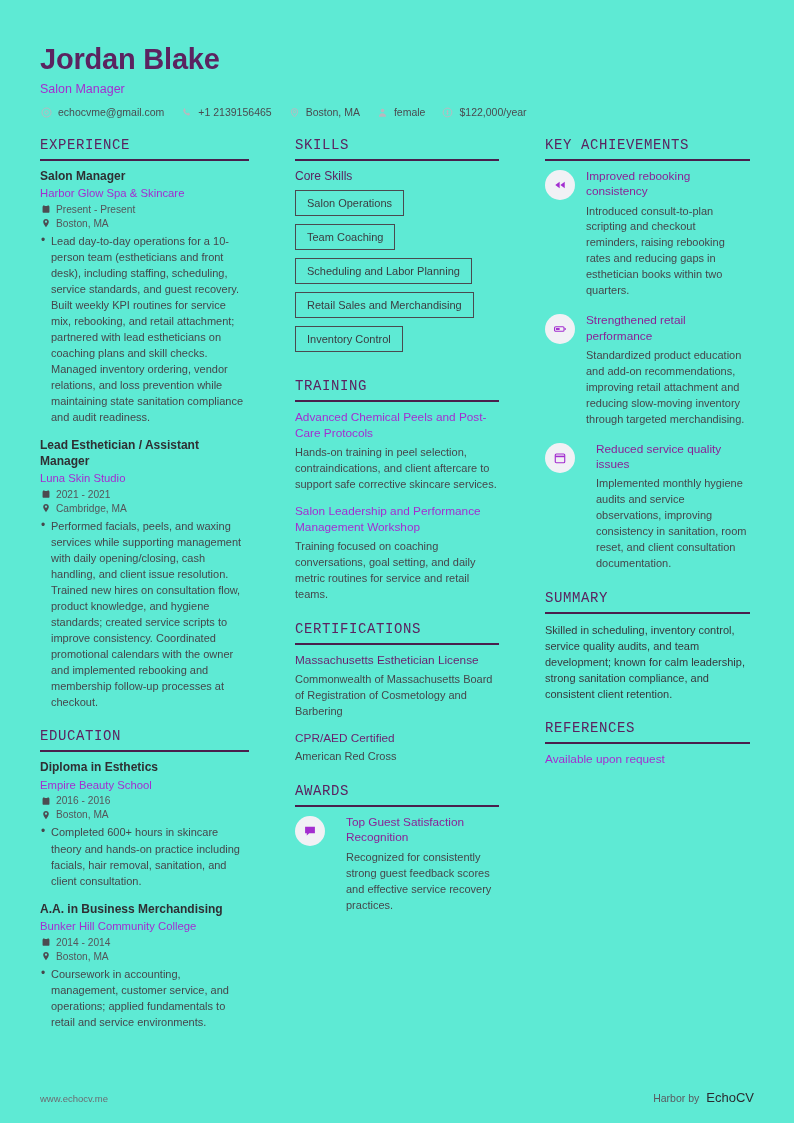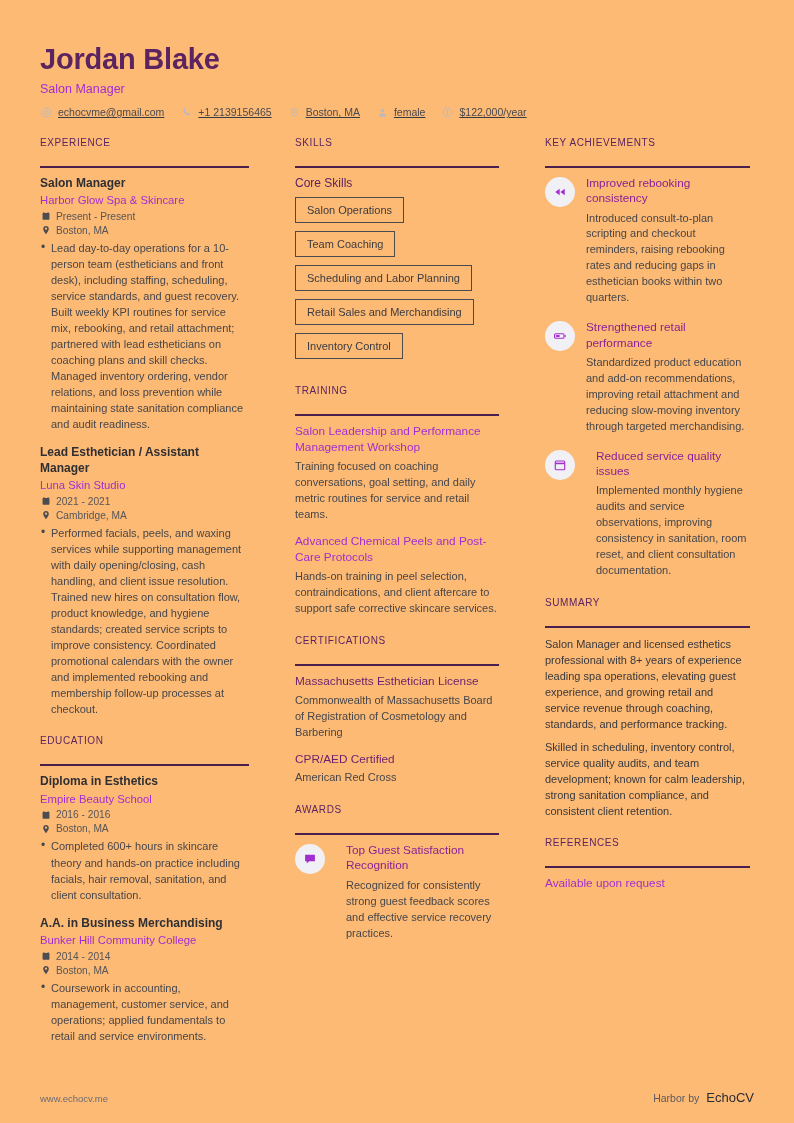--- a/index.html
+++ b/index.html
@@ -7,21 +7,21 @@
     width: 794px;
     height: 1123px;
     background: #ffffff;
     font-family: "Liberation Sans", sans-serif;
     color: #3b3b3f;
   }
   .page {
     position: relative;
     width: 794px;
     height: 1123px;
-    background: #fdba74;
+    background: #5eead4;
     padding: 44px 40px 0 40px;
   }
 
   
   .name {
     font-size: 29px;
     font-weight: bold;
     color: #5b2360;
     letter-spacing: -0.2px;
     line-height: 1.1;
@@ -31,21 +31,20 @@
     font-size: 12.5px;
     color: #a32ed0;
     font-weight: normal;
   }
   .contact-row {
     margin-top: 10px;
     display: flex;
     align-items: flex-start;
     flex-wrap: wrap;
     gap: 0;
-    text-decoration: underline;
   }
   .contact-item {
     display: flex;
     align-items: center;
     font-size: 10.5px;
     color: #4a4a4f;
     margin-right: 16px;
     white-space: nowrap;
   }
   .contact-item .ci {
@@ -65,25 +64,26 @@
     align-items: flex-start;
   }
   .col-left  { width: 209px; }
   .col-mid   { width: 204px; margin-left: 46px; }
   .col-right { width: 205px; margin-left: 46px; }
 
   
   .sec { margin-bottom: 4px; }
   .sec + .sec { margin-top: 18px; }
   .sec-title {
-    font-size: 10px;
+    font-size: 14px;
     letter-spacing: 0.6px;
     color: #5b2360;
     text-transform: uppercase;
-    padding-bottom: 18px;
+    padding-bottom: 6px;
+    font-family: Liberation Mono, monospace;
   }
   .sec-rule {
     height: 2px;
     background: #4a1f4d;
     margin-bottom: 8px;
   }
 
   
   .entry { margin-bottom: 13px; }
   .entry:last-child { margin-bottom: 0; }
@@ -434,26 +434,26 @@
           <span class="chip">Scheduling and Labor Planning</span>
           <span class="chip">Retail Sales and Merchandising</span>
           <span class="chip">Inventory Control</span>
         </div>
       </div>
 
       <div class="sec">
         <div class="sec-title">TRAINING</div>
         <div class="sec-rule"></div>
         <div class="sub-entry">
+          <div class="sub-title-accent">Advanced Chemical Peels and Post-Care Protocols</div>
+          <div class="sub-desc">Hands-on training in peel selection, contraindications, and client aftercare to support safe corrective skincare services.</div>
+        </div>
+        <div class="sub-entry">
           <div class="sub-title-accent">Salon Leadership and Performance Management Workshop</div>
           <div class="sub-desc">Training focused on coaching conversations, goal setting, and daily metric routines for service and retail teams.</div>
-        </div>
-        <div class="sub-entry">
-          <div class="sub-title-accent">Advanced Chemical Peels and Post-Care Protocols</div>
-          <div class="sub-desc">Hands-on training in peel selection, contraindications, and client aftercare to support safe corrective skincare services.</div>
         </div>
       </div>
 
       <div class="sec">
         <div class="sec-title">CERTIFICATIONS</div>
         <div class="sec-rule"></div>
         <div class="sub-entry">
           <div class="sub-title-dark">Massachusetts Esthetician License</div>
           <div class="sub-desc">Commonwealth of Massachusetts Board of Registration of Cosmetology and Barbering</div>
         </div>
@@ -523,21 +523,20 @@
           <span class="icon-body">
             <span class="icon-heading" style="display:block">Reduced service quality issues</span>
             <span class="icon-desc" style="display:block">Implemented monthly hygiene audits and service observations, improving consistency in sanitation, room reset, and client consultation documentation.</span>
           </span>
         </div>
       </div>
 
       <div class="sec">
         <div class="sec-title">SUMMARY</div>
         <div class="sec-rule"></div>
-        <p class="summary-p">Salon Manager and licensed esthetics professional with 8+ years of experience leading spa operations, elevating guest experience, and growing retail and service revenue through coaching, standards, and performance tracking.</p>
         <p class="summary-p">Skilled in scheduling, inventory control, service quality audits, and team development; known for calm leadership, strong sanitation compliance, and consistent client retention.</p>
       </div>
 
       <div class="sec">
         <div class="sec-title">REFERENCES</div>
         <div class="sec-rule"></div>
         <div class="ref-text">Available upon request</div>
       </div>
 
     </div>

